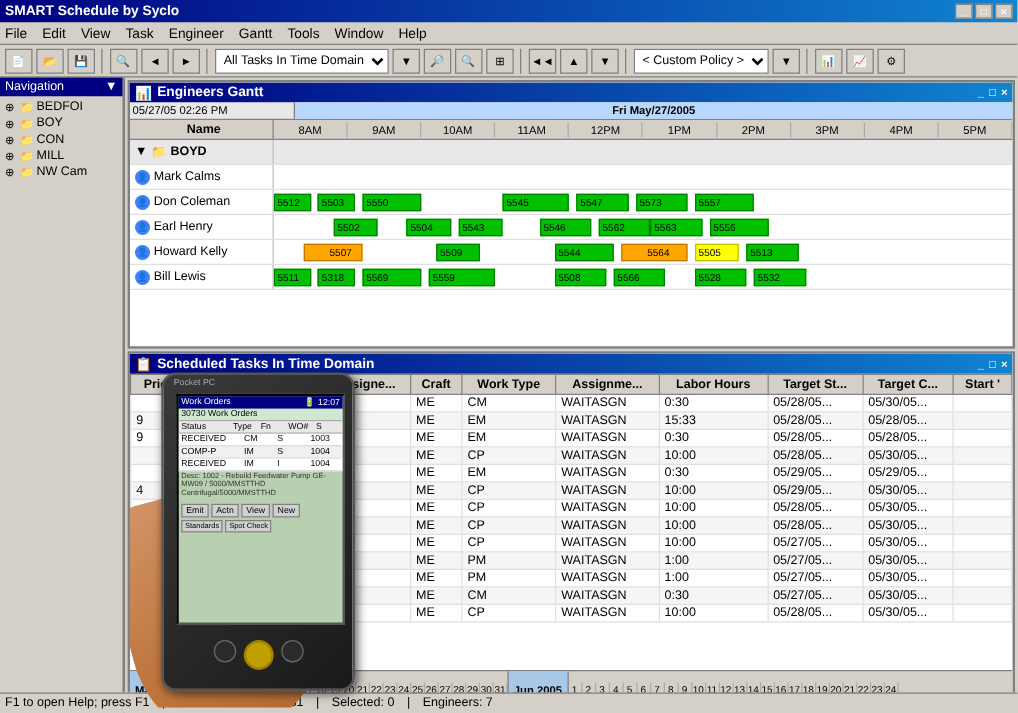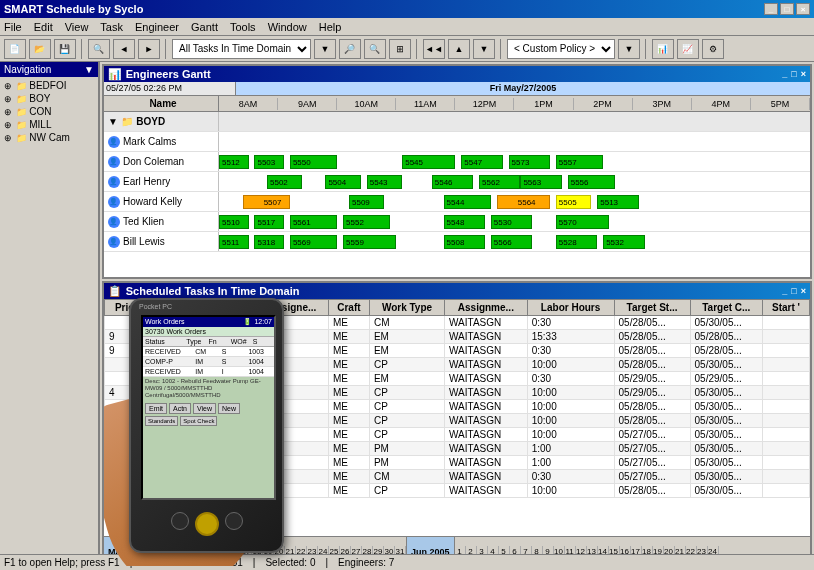--- a/index.html
+++ b/index.html
@@ -450,35 +450,20 @@
             <div class="gantt-bar bar-orange" style="left:4%;width:8%;">5507</div>
             <div class="gantt-bar bar-green" style="left:22%;width:6%;">5509</div>
             <div class="gantt-bar bar-yellow" style="left:29%;width:6%;margin-top:48px;">5501</div>
             <div class="gantt-bar bar-green" style="left:38%;width:8%;">5544</div>
             <div class="gantt-bar bar-orange" style="left:47%;width:9%;">5564</div>
             <div class="gantt-bar bar-yellow" style="left:57%;width:6%;">5505</div>
             <div class="gantt-bar bar-green" style="left:64%;width:7%;">5513</div>
           </div>
         </div>
 
-        <div class="gantt-row">
-          <div class="gantt-name-cell">
-            <div class="person-icon">👤</div>
-            <span>Ted Klien</span>
-          </div>
-          <div class="gantt-bar-area">
-            <div class="gantt-bar bar-green" style="left:0%;width:5%;">5510</div>
-            <div class="gantt-bar bar-green" style="left:6%;width:5%;">5517</div>
-            <div class="gantt-bar bar-green" style="left:12%;width:8%;">5561</div>
-            <div class="gantt-bar bar-green" style="left:21%;width:8%;">5552</div>
-            <div class="gantt-bar bar-green" style="left:38%;width:7%;">5548</div>
-            <div class="gantt-bar bar-green" style="left:46%;width:7%;">5530</div>
-            <div class="gantt-bar bar-green" style="left:57%;width:9%;">5570</div>
-          </div>
-        </div>
 
         <div class="gantt-row">
           <div class="gantt-name-cell">
             <div class="person-icon">👤</div>
             <span>Bill Lewis</span>
           </div>
           <div class="gantt-bar-area">
             <div class="gantt-bar bar-green" style="left:0%;width:5%;">5511</div>
             <div class="gantt-bar bar-green" style="left:6%;width:5%;">5318</div>
             <div class="gantt-bar bar-green" style="left:12%;width:8%;">5569</div>

